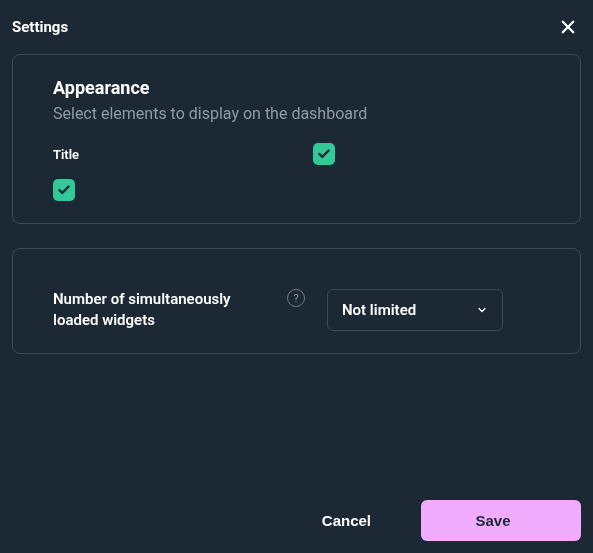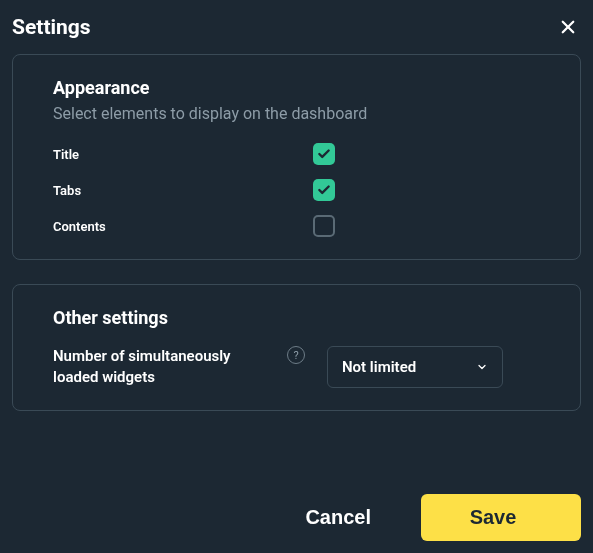--- a/index.html
+++ b/index.html
@@ -22,21 +22,21 @@
       display: flex;
       flex-direction: column;
     }
     .modal-header {
       display: flex;
       justify-content: space-between;
       align-items: center;
       padding: 4px 0 14px 0;
     }
     .modal-title {
-      font-size: 21px;
+      font-size: 15px;
       font-weight: 700;
       color: #ffffff;
     }
     .close-btn {
       background: none;
       border: none;
       color: #ffffff;
       cursor: pointer;
       padding: 4px;
       display: flex;
@@ -147,31 +147,31 @@
     .footer {
       margin-top: auto;
       display: flex;
       justify-content: flex-end;
       gap: 14px;
       padding-top: 20px;
     }
     .btn {
       padding: 12px 36px;
       border-radius: 6px;
-      font-size: 20px;
+      font-size: 15px;
       font-weight: 600;
       cursor: pointer;
       border: none;
     }
     .btn-cancel {
       background: transparent;
       color: #ffffff;
     }
     .btn-save {
-      background: #fde047;
+      background: #f0abfc;
       color: #1c2833;
       min-width: 160px;
       padding-left: 20px;
     }
   </style>
 </head>
 <body>
 
 <div class="modal">
 
@@ -192,36 +192,30 @@
     <div class="checkbox-row">
       <div class="checkbox-label">Title</div>
       <div class="checkbox checked">
         <svg viewBox="0 0 24 24" fill="none" stroke="#1c2833" stroke-width="4" stroke-linecap="round" stroke-linejoin="round">
           <polyline points="4 12 9 17 20 6"></polyline>
         </svg>
       </div>
     </div>
 
     <div class="checkbox-row">
-      <div class="checkbox-label">Tabs</div>
       <div class="checkbox checked">
         <svg viewBox="0 0 24 24" fill="none" stroke="#1c2833" stroke-width="4" stroke-linecap="round" stroke-linejoin="round">
           <polyline points="4 12 9 17 20 6"></polyline>
         </svg>
       </div>
     </div>
 
-    <div class="checkbox-row">
-      <div class="checkbox-label">Contents</div>
-      <div class="checkbox unchecked"></div>
-    </div>
   </div>
 
   <div class="panel">
-    <div class="panel-title">Other settings</div>
 
     <div class="setting-row">
       <div class="setting-label">Number of simultaneously loaded widgets</div>
       <div class="help-icon">?</div>
       <div class="select">
         <span class="select-value">Not limited</span>
         <svg viewBox="0 0 24 24" fill="none" stroke="#ffffff" stroke-width="2.5" stroke-linecap="round" stroke-linejoin="round">
           <polyline points="6 9 12 15 18 9"></polyline>
         </svg>
       </div>

